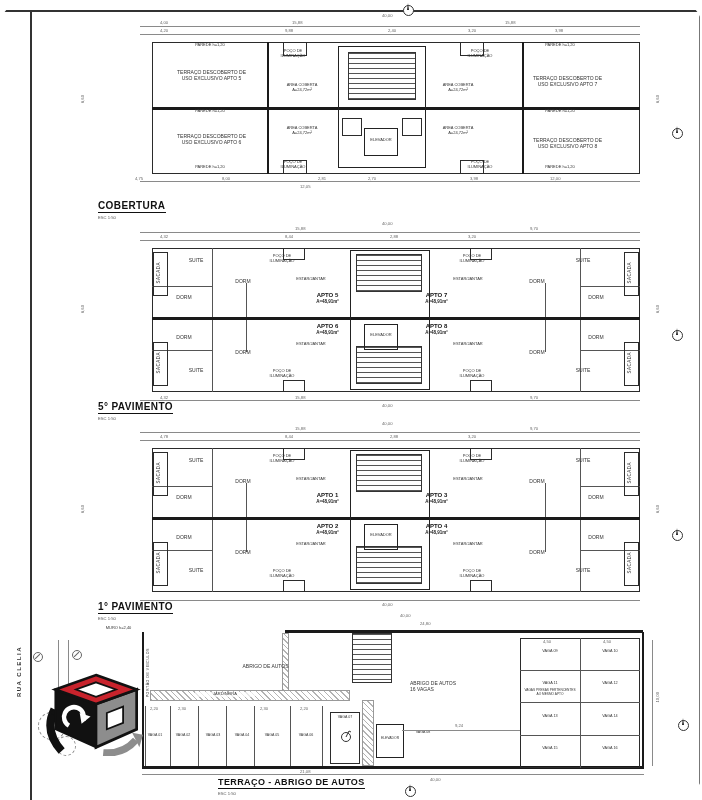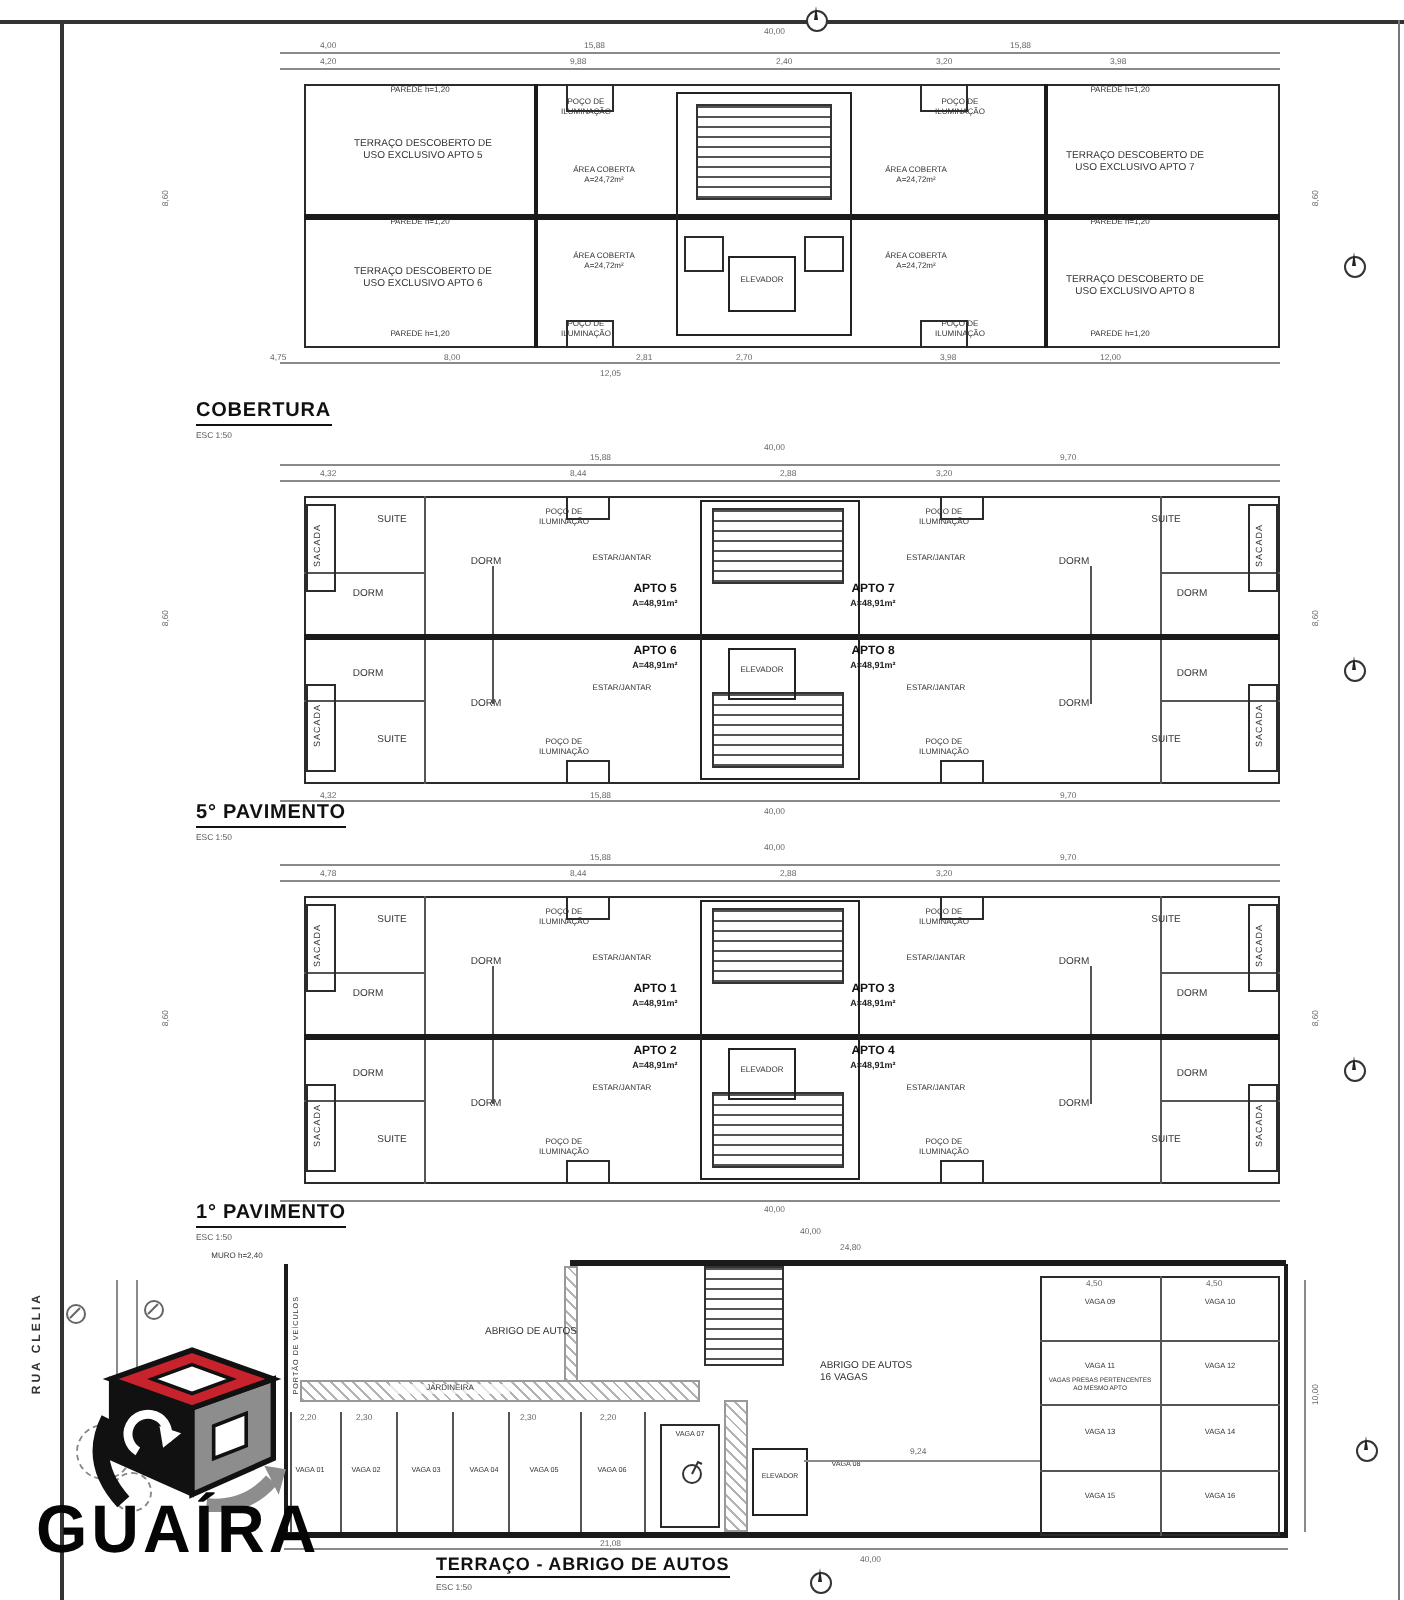--- a/index.html
+++ b/index.html
@@ -1,17 +1,17 @@
 <!DOCTYPE html>
 <html><head>
 <meta charset="utf-8">
 <style>
   html,body{margin:0;padding:0;background:#ffffff;}
   .sheet{position:relative;width:702px;height:800px;background:#fff;overflow:hidden;
-         font-family:"Liberation Sans","DejaVu Sans",sans-serif;color:#222;}
+         font-family:"Liberation Sans","DejaVu Sans",sans-serif;color:#222;border-radius:27px;}
   .w{position:absolute;background:#1a1a1a;}
   .ln{position:absolute;background:#8a8a8a;}
   .room{position:absolute;border:1px solid #2b2b2b;box-sizing:border-box;}
   .core{position:absolute;border:1px solid #222;box-sizing:border-box;}
   .stair{position:absolute;border:1px solid #333;box-sizing:border-box;
          background:repeating-linear-gradient(180deg,#555 0 1px,transparent 1px 5px);}
   .hatchbox{position:absolute;border:1px solid #999;box-sizing:border-box;
          background:repeating-linear-gradient(45deg,#b3b3b3 0 1px,transparent 1px 4px);}
   .lbl{position:absolute;font-size:5px;line-height:1.15;color:#333;text-align:center;white-space:pre-line;}
   .lbl4{font-size:4px;}
@@ -388,15 +388,14 @@
     <polygon points="95,18 95,62 50,82 50,34" fill="#8d8d8d" stroke="#111" stroke-width="3"></polygon>
     <polygon points="62,44 80,37 80,55 62,62" fill="#ffffff" stroke="#111" stroke-width="2"></polygon>
 
     <polygon points="5,18 50,34 50,82 5,62" fill="#111111" stroke="#111" stroke-width="2"></polygon>
     <path d="M 20 58 a 11 11 0 1 1 16 -6" fill="none" stroke="#ffffff" stroke-width="5"></path>
     <polygon points="32,44 44,48 34,56" fill="#ffffff"></polygon>
 
     <polygon points="50,2 95,18 50,34 5,18" fill="#c8232c" stroke="#111" stroke-width="3"></polygon>
     <polygon points="50,10 72,18 50,26 28,18" fill="#ffffff" stroke="#111" stroke-width="2"></polygon>
   </svg>
-  <span class="wordmark" style="left:18px;top:746px">GUAÍRA</span>
 
 </div>
 
 </body></html>

